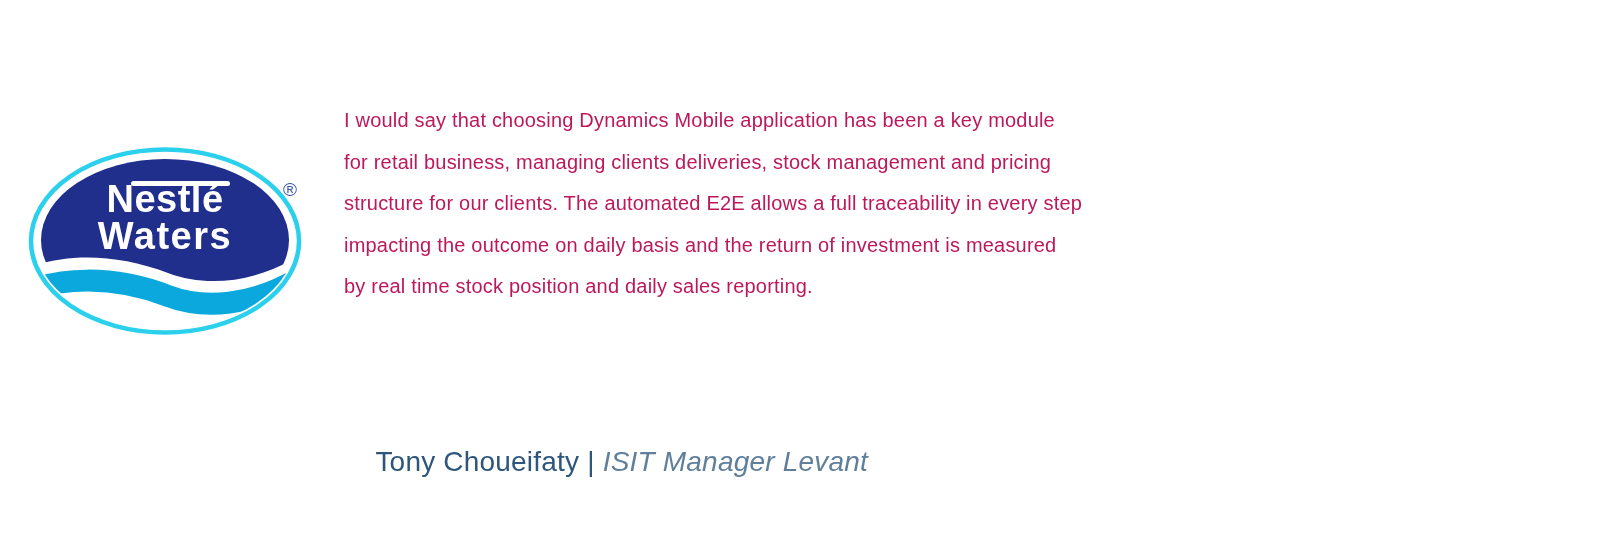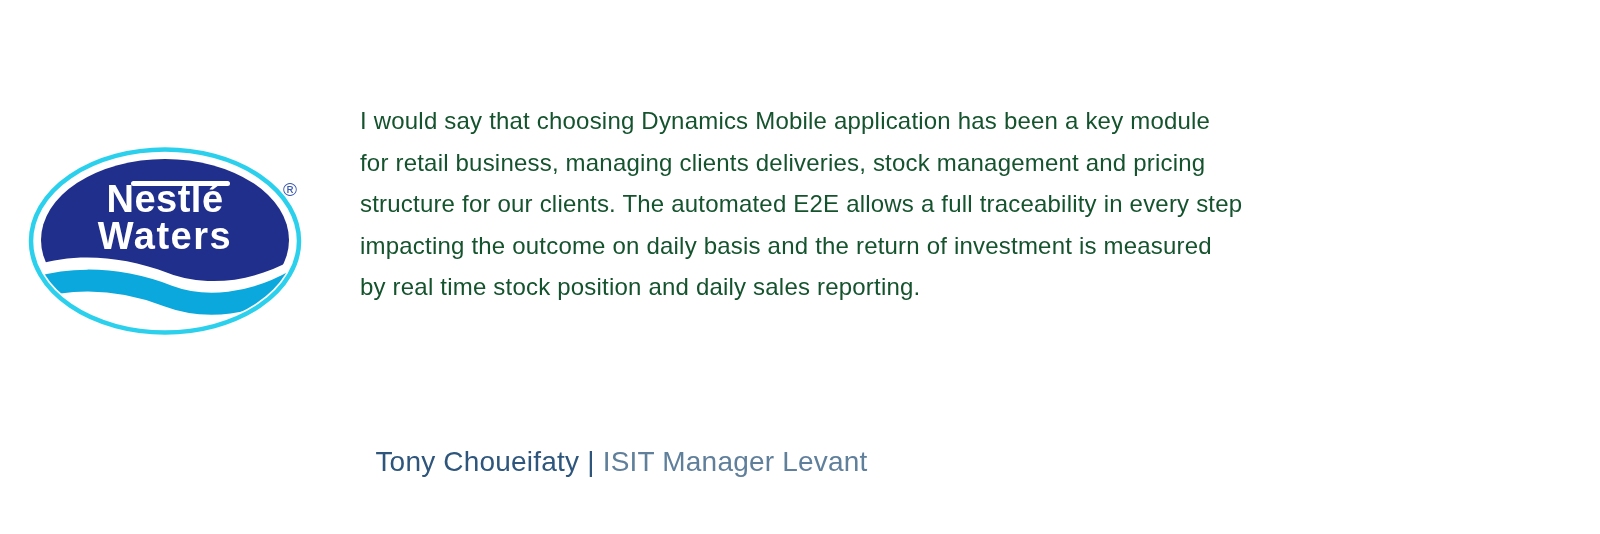--- a/index.html
+++ b/index.html
@@ -24,41 +24,40 @@
   }
   .logo-wrap svg { display: block; width: 100%; height: 100%; }
 
   
   .quote {
     position: absolute;
     left: 344px;
     top: 100px;
   }
   .quote-line {
-    font-size: 24px;
+    font-size: 20px;
     line-height: 41.5px;
     height: 41.5px;
     white-space: pre;
-    color: #14532d;
+    color: #be185d;
     letter-spacing: 0.2px;
-    margin-left: 16px;
   }
 
   
   .attribution {
     position: absolute;
     left: 344px;
     top: 414px;
     font-size: 28px;
     letter-spacing: 0.2px;
     white-space: pre;
   }
   .attribution .author { color: #2e567c; text-align: right; }
   .attribution .sep    { color: #2e567c; padding: 0 8px; }
-  .attribution .role   { color: #5f7f9b; }
+  .attribution .role   { color: #5f7f9b; font-style: italic; }
 </style>
 </head>
 <body>
 
 <div class="testimonial-section">
 
   <div class="logo-wrap">
     <svg viewBox="0 0 278 192" xmlns="http://www.w3.org/2000/svg">
       <defs>
         <clipPath id="innerOval">

